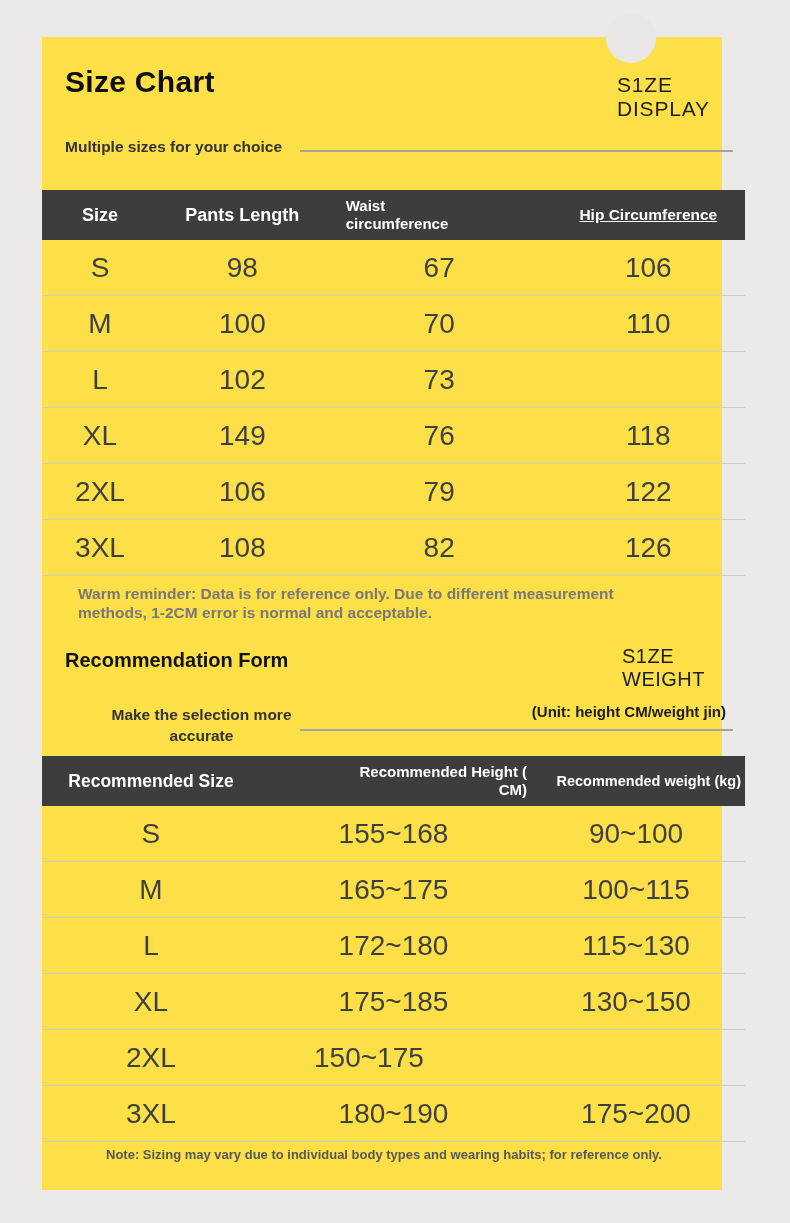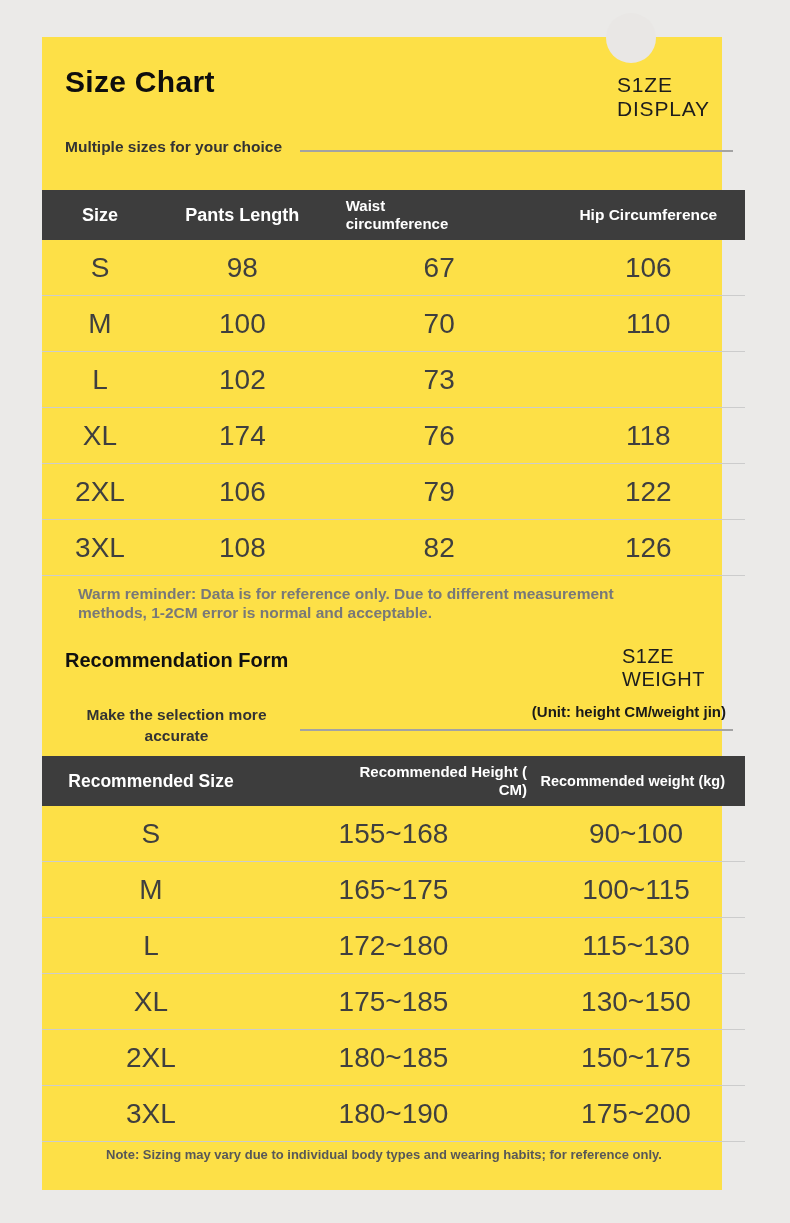--- a/index.html
+++ b/index.html
@@ -51,47 +51,47 @@
     font-size:28px;color:#3f3f3f;
   }
   .cell{box-sizing:border-box;text-align:center;}
   
   .c1{width:16.5%;}
   .c2{width:24%;}
   .c3{width:32%;}
   .c4{width:27.5%;}
   .h1-c1,.h1-c2{font-size:18px;font-weight:bold;}
   .h1-c3{font-size:15px;font-weight:bold;text-align:left;padding-left:19px;line-height:18px;white-space:pre-line;}
-  .h1-c4{font-size:15.5px;font-weight:bold;}
+  .h1-c4{font-size:15.5px;font-weight:bold;text-decoration:underline;}
   
   .d1{width:31%;}
   .d2{width:38%;}
   .d3{width:31%;}
   .h2-c1{font-size:17.5px;font-weight:bold;}
   .h2-c2{font-size:15px;font-weight:bold;text-align:right;padding-left:30px;line-height:18px;white-space:pre-line;}
-  .h2-c3{font-size:14.5px;font-weight:bold;text-align:right;padding-right:20px;}
+  .h2-c3{font-size:14.5px;font-weight:bold;text-align:right;padding-right:4px;}
 
   .warm-reminder{
     position:absolute;left:36px;top:547px;width:580px;
     font-size:15.5px;font-weight:bold;color:#787878;line-height:19px;
   }
   .rec-title{
     position:absolute;left:23px;top:612px;
     font-size:20px;font-weight:bold;color:#101010;
   }
   .size-weight{
     position:absolute;left:580px;top:608px;
     font-size:20px;color:#1d1d1d;line-height:23px;letter-spacing:0.5px;
   }
   .unit-note{
     position:absolute;right:-4px;top:666px;
     font-size:15px;font-weight:bold;color:#1a1a1a;text-align:center;
   }
   .make-selection{
-    position:absolute;left:12px;top:667px;width:245px;
+    position:absolute;left:37px;top:667px;width:245px;
     text-align:center;font-size:15.5px;font-weight:bold;color:#333;line-height:21px;
   }
   .rec-line{
     position:absolute;left:258px;top:692px;width:433px;
     border-top:2px solid #a3a3a3;
   }
   .bottom-note{
     position:absolute;left:64px;top:1108px;width:585px;
     font-size:13px;font-weight:bold;color:#575757;line-height:19px;
   }
@@ -133,21 +133,21 @@
       <div class="cell c3">70</div>
       <div class="cell c4">110</div>
     </div>
     <div class="t-row">
       <div class="cell c1">L</div>
       <div class="cell c2">102</div>
       <div class="cell c3">73</div>
     </div>
     <div class="t-row">
       <div class="cell c1">XL</div>
-      <div class="cell c2">174</div>
+      <div class="cell c2">149</div>
       <div class="cell c3">76</div>
       <div class="cell c4">118</div>
     </div>
     <div class="t-row">
       <div class="cell c1">2XL</div>
       <div class="cell c2">106</div>
       <div class="cell c3">79</div>
       <div class="cell c4">122</div>
     </div>
     <div class="t-row">
@@ -195,21 +195,20 @@
       <div class="cell d2">172~180</div>
       <div class="cell d3">115~130</div>
     </div>
     <div class="t-row">
       <div class="cell d1">XL</div>
       <div class="cell d2">175~185</div>
       <div class="cell d3">130~150</div>
     </div>
     <div class="t-row">
       <div class="cell d1">2XL</div>
-      <div class="cell d2">180~185</div>
       <div class="cell d3">150~175</div>
     </div>
     <div class="t-row">
       <div class="cell d1">3XL</div>
       <div class="cell d2">180~190</div>
       <div class="cell d3">175~200</div>
     </div>
   </div>
 
   <div class="bottom-note">Note: Sizing may vary due to individual body types and wearing habits; for reference only.</div>

